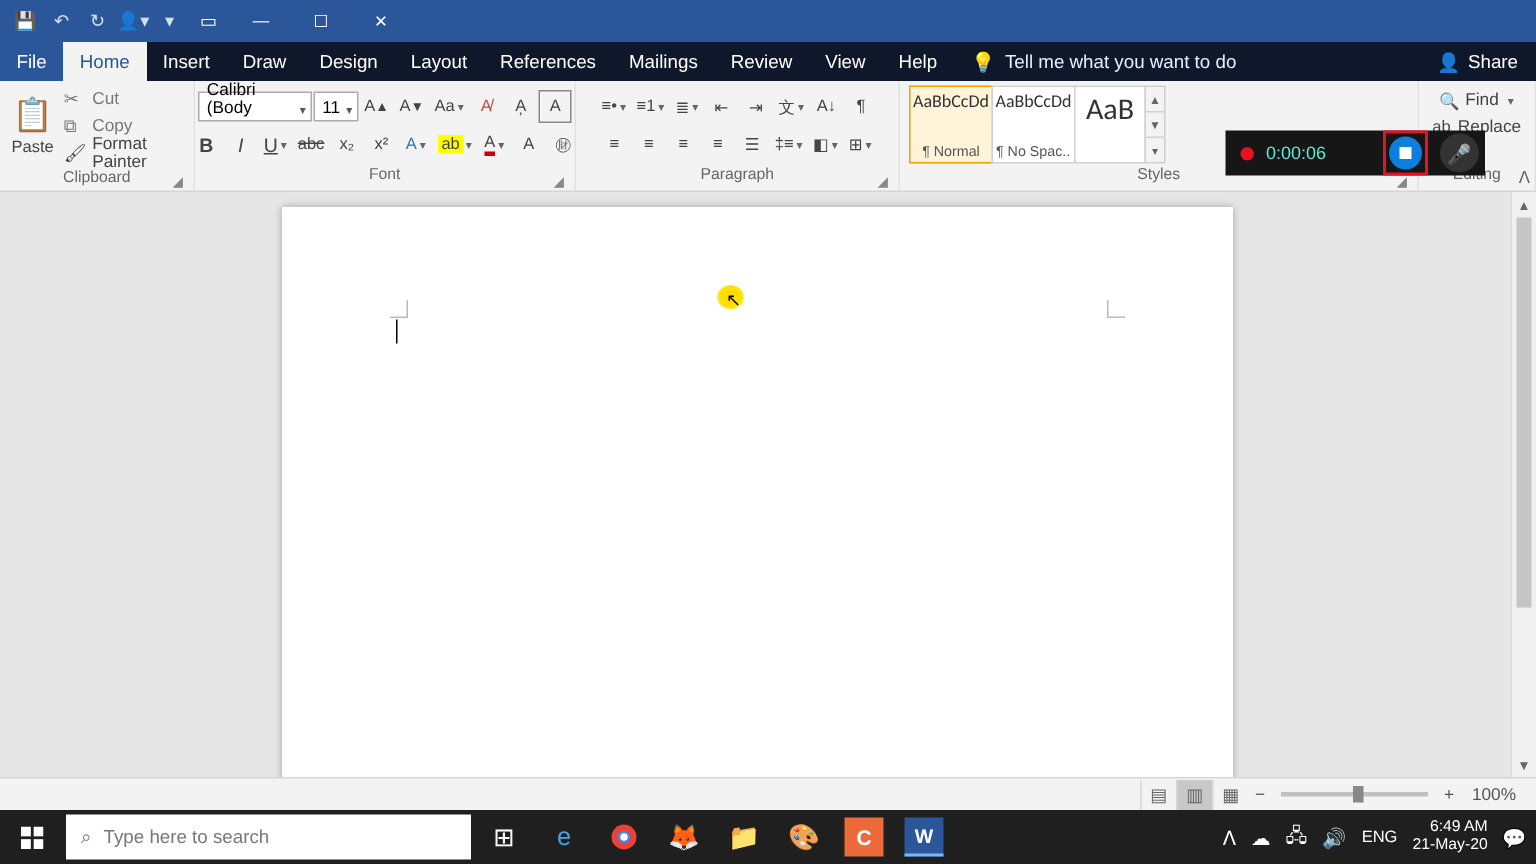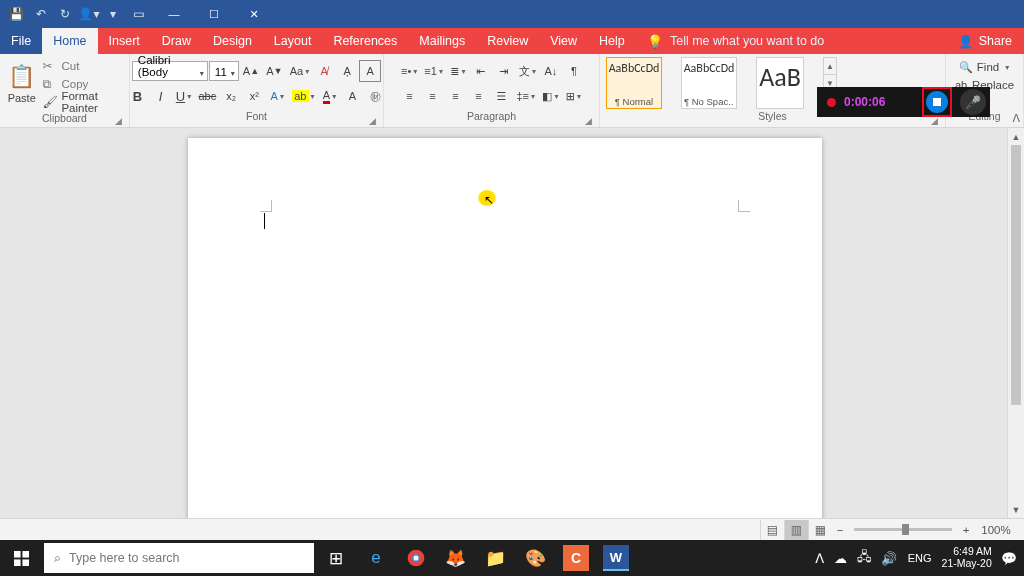--- a/index.html
+++ b/index.html
@@ -8,21 +8,21 @@
 
 .titlebar { height:28px; background:#2b579a; color:#fff; display:flex; align-items:center; font-size:12px; }
 .qat { display:flex; align-items:center; gap:2px; padding-left:6px; }
 .qat .qbtn { width:22px; height:22px; display:flex; align-items:center; justify-content:center; font-size:12px; color:#cfe0f5; }
 .title-center { flex:1; text-align:center; font-size:12px; }
 .win-controls { display:flex; }
 .win-controls .wc { width:40px; height:28px; display:flex; align-items:center; justify-content:center; font-size:11px; }
 .win-controls .wc.extra { width:30px; font-size:12px; }
 
 
-.tabs { height:26px; background:#ef4444; display:flex; align-items:stretch; color:#fff; font-size:12.5px; }
+.tabs { height:26px; background:#0f172a; display:flex; align-items:stretch; color:#fff; font-size:12.5px; }
 .tab { padding:0 11px; display:flex; align-items:center; cursor:pointer; }
 .tab.active { background:#f3f3f3; color:#2b579a; }
 .tab.file { background:#2b579a; }
 .tell-me { display:flex; align-items:center; gap:6px; padding-left:12px; color:#e7eefb; font-size:12.5px; }
 .tell-me-bulb { font-size:13px; }
 .share { margin-left:auto; padding:0 12px; display:flex; align-items:center; gap:5px; color:#fff; }
 
 
 .ribbon { height:74px; background:#f3f3f3; border-bottom:1px solid #d6d6d6; display:flex; position:relative; }
 .group { border-right:1px solid #e1e1e1; padding:2px 5px 0; display:flex; flex-direction:column; }
@@ -51,25 +51,25 @@
 .font-name-combo { width:76px; }
 .font-size-combo { width:30px; }
 .combo-dd { font-size:8px; color:#555; margin-left:auto; }
 
 
 .para-body { display:flex; flex-direction:column; gap:3px; padding-top:4px; }
 .para-row { display:flex; align-items:center; gap:1px; }
 
 
 .styles-body { display:flex; align-items:center; }
-.style-gallery { display:flex; border:1px solid transparent;gap:20px; }
+.style-gallery { display:flex; border:1px solid transparent; }
 .style-item { width:56px; height:52px; border:1px solid #d0d0d0; background:#fff; display:flex; flex-direction:column; align-items:center; justify-content:space-between; margin-right:-1px; padding:3px 2px 1px; }
 .style-item.active { border:1px solid #f59e00; background:#fff4d9; }
 .style-preview { font-size:12px; color:#333; font-family:"Calibri",sans-serif; }
-.style-preview.big { font-size:26px; letter-spacing:0; }
+.style-preview.big { font-size:20px; letter-spacing:0; }
 .style-preview.heading { color:#2e74b5; font-size:13px; }
 .style-name { font-size:9.5px; color:#555; white-space:nowrap; overflow:hidden; max-width:100%; }
 .style-scroll { width:14px; height:52px; border:1px solid #d0d0d0; display:flex; flex-direction:column; }
 .style-scroll div { flex:1; display:flex; align-items:center; justify-content:center; font-size:8px; color:#666; border-bottom:1px solid #d0d0d0; }
 .style-scroll div:last-child { border:none; }
 
 
 .editing-body { display:flex; flex-direction:column; gap:0; padding-top:2px; }
 .edit-item { display:flex; align-items:center; gap:4px; font-size:11.5px; color:#444; height:18px; }
 .edit-ico { width:13px; font-size:11px; }
@@ -99,21 +99,21 @@
 .view-btn { width:24px; height:20px; display:flex; align-items:center; justify-content:center; border-left:1px solid #d6d6d6; font-size:12px; color:#666; }
 .view-btn.active { background:#c8c8c8; }
 .zoom-slider { width:98px; height:3px; background:#c0c0c0; margin:0 6px; position:relative; }
 .zoom-slider .zthumb { position:absolute; left:48px; top:-4px; width:7px; height:11px; background:#888; }
 .zoom-minus, .zoom-plus { width:16px; text-align:center; }
 
 
 .recbar { position:absolute; right:34px; top:87px; width:173px; height:30px; background:#161616; display:flex; align-items:center; padding:0 4px; z-index:50; gap:8px; }
 .rec-dot-zone { display:flex; align-items:center; gap:8px; margin-left:6px; }
 .rec-dot { width:9px; height:9px; border-radius:50%; background:#e81123; }
-.rec-time { color:#d946ef; font-size:12px; font-weight:700; }
+.rec-time { color:#5eead4; font-size:12px; font-weight:400; }
 .rec-stop-outer { width:30px; height:30px; border:2px solid #e81123; display:flex; align-items:center; justify-content:center; margin-left:auto; }
 .rec-stop { width:22px; height:22px; border-radius:50%; background:#0a7fe0; display:flex; align-items:center; justify-content:center; }
 .rec-stop-sq { width:8px; height:8px; background:#fff; }
 .rec-mic { width:26px; height:26px; border-radius:50%; background:#333; display:flex; align-items:center; justify-content:center; color:#aaa; font-size:13px; }
 body { height:576px; }
 .real-taskbar { position:absolute; left:0; right:0; bottom:0; height:36px; background:#1f1f1f; display:flex; align-items:center; z-index:70; }
 .start-btn { width:42px; height:36px; display:flex; align-items:center; justify-content:center; color:#fff; font-size:15px; }
 .search-box { flex:0 0 270px; height:30px; margin:0 2px; background:#fff; display:flex; align-items:center; gap:8px; padding:0 10px; color:#777; font-size:12.5px; }
 .task-icons { display:flex; align-items:center; height:100%; }
 .task-ico { width:40px; height:36px; display:flex; align-items:center; justify-content:center; font-size:17px; color:#fff; }

